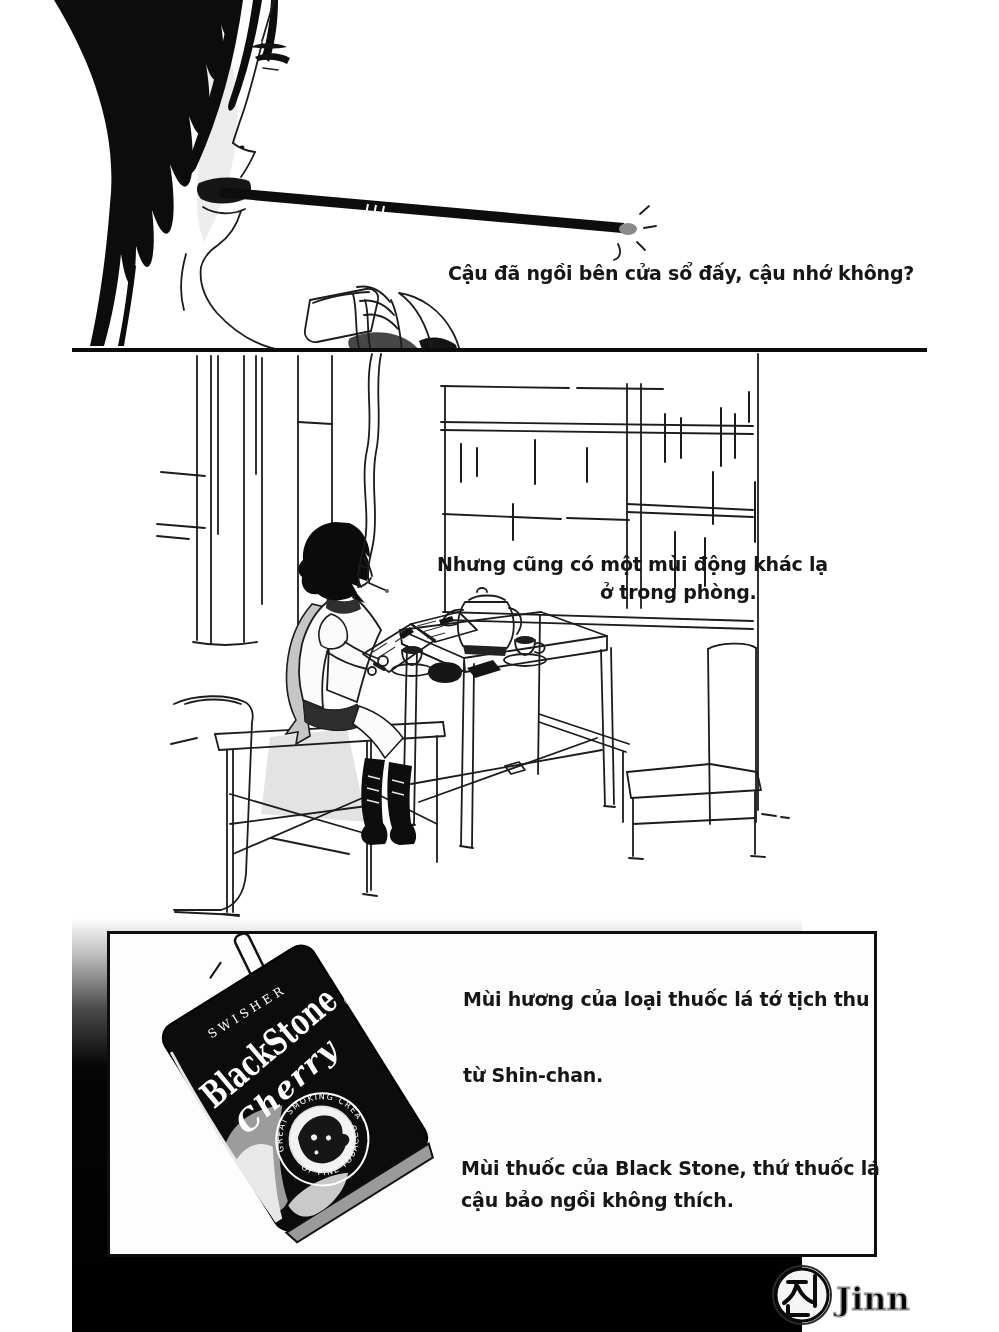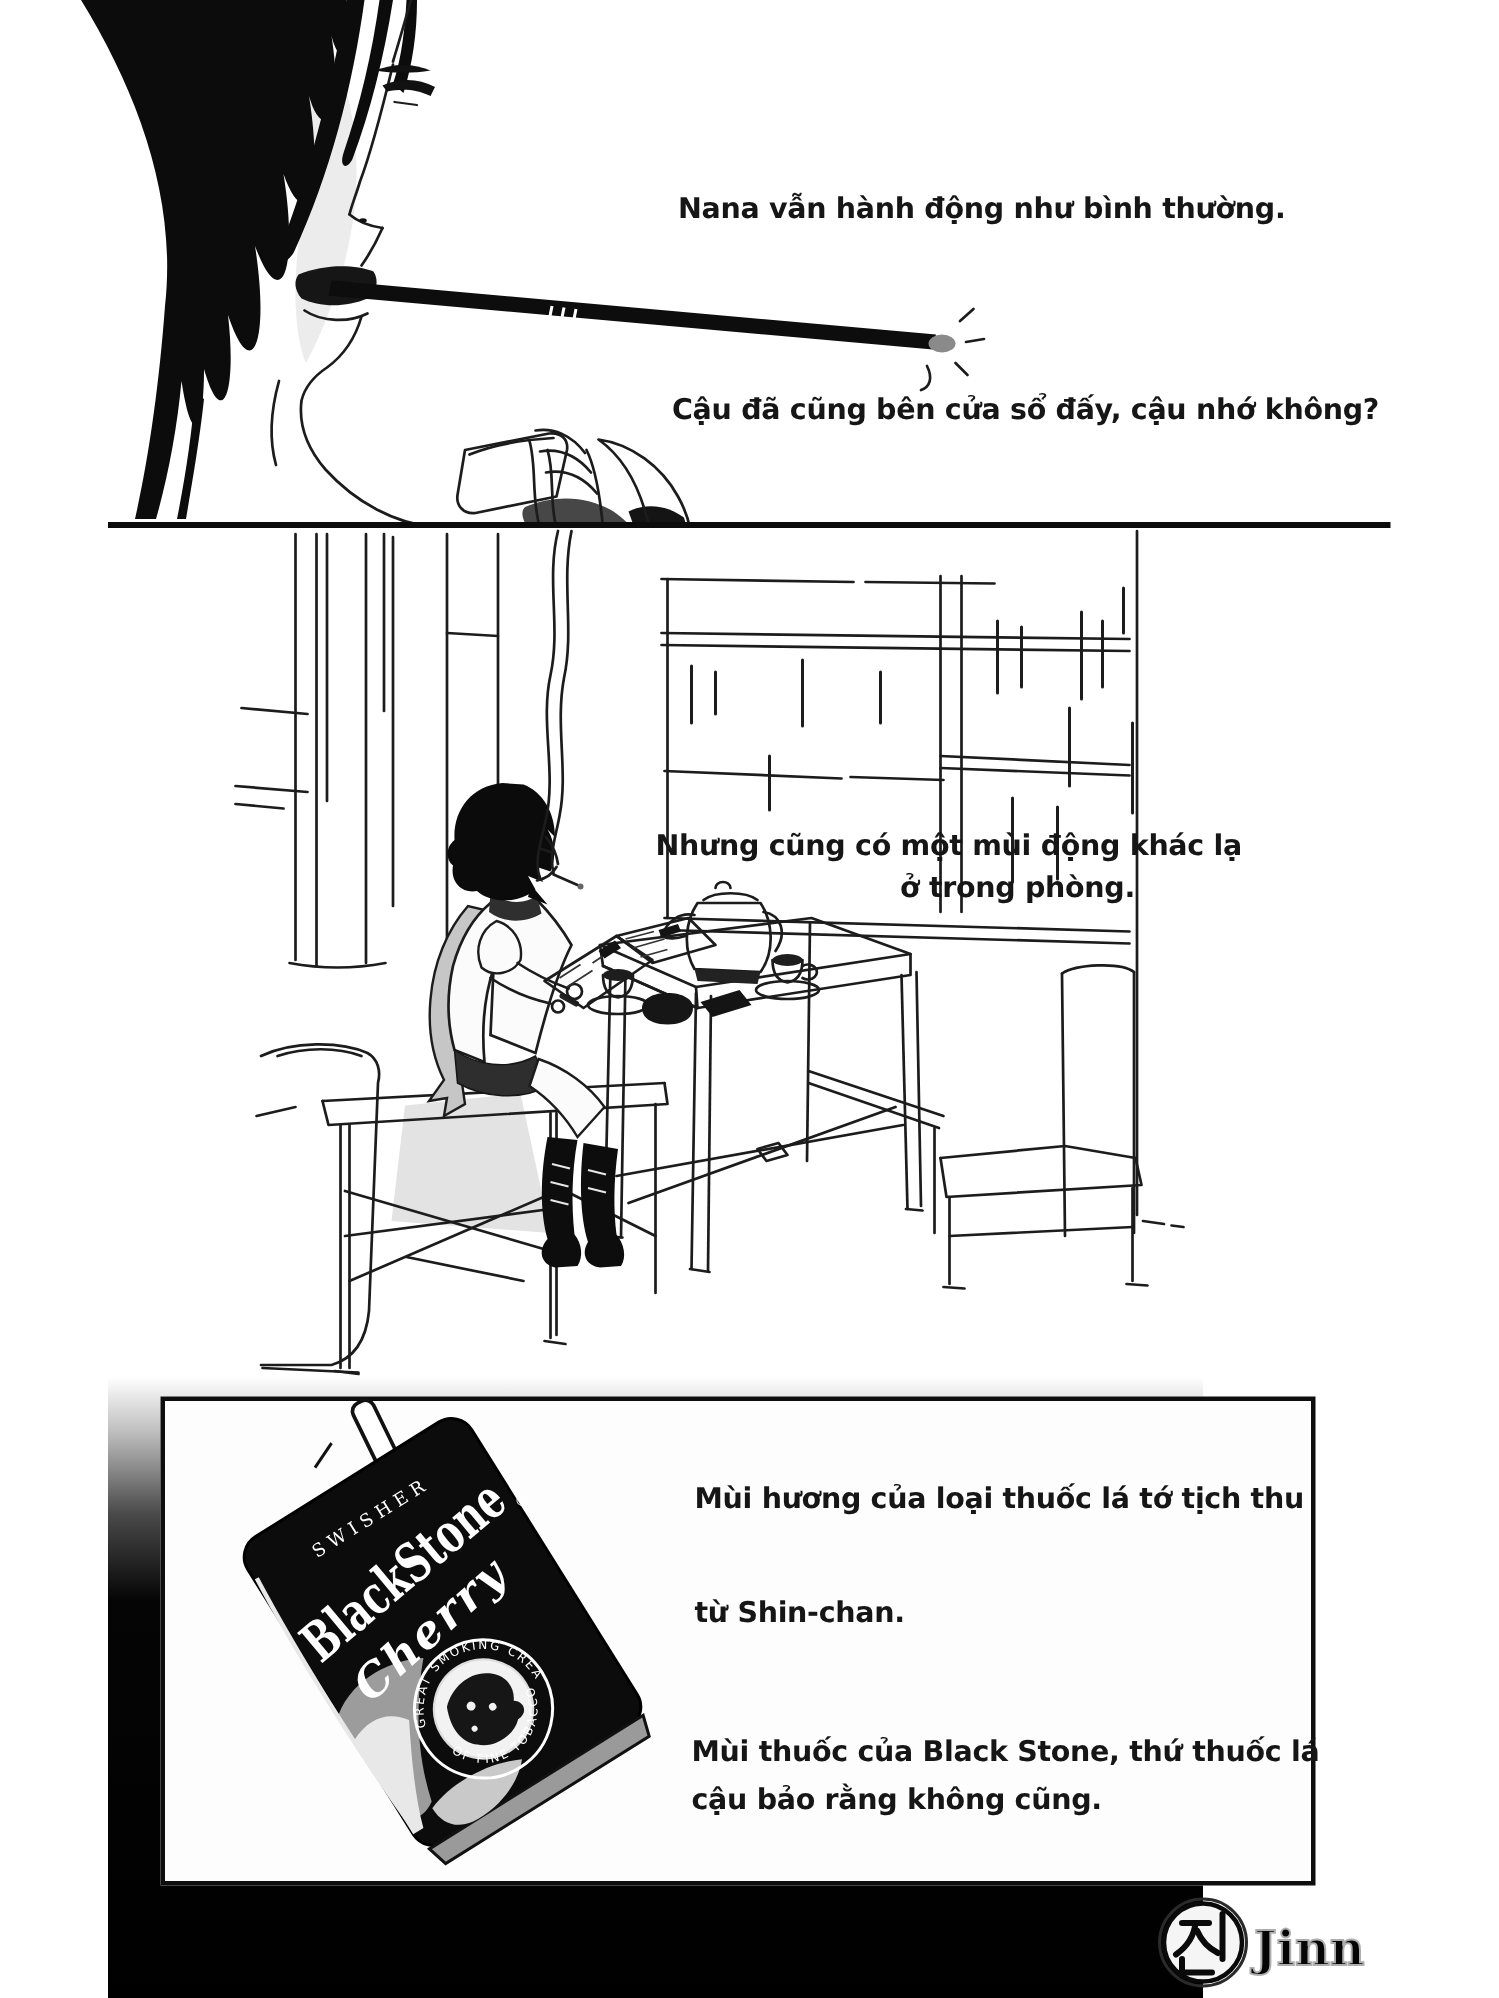--- a/index.html
+++ b/index.html
@@ -79,22 +79,21 @@
         <path d="M433,352 C427,325 416,305 399,293 C421,296 441,311 452,331 C457,340 459,347 460,352"></path>
       </g>
     </g>
 
     <g class="ink" stroke="#555" stroke-width="1.5">
       <path d="M360,352 C354,332 358,312 353,294"></path>
       <path d="M371,352 C366,334 370,316 365,300"></path>
     </g>
   </svg>
 
-  <div class="caption" style="left:452px;top:124px;">Nana vẫn hành động như bình thường.</div>
-  <div class="caption" style="left:448px;top:258px;">Cậu đã cũng bên cửa sổ đấy, cậu nhớ không?</div>
+  <div class="caption" style="left:448px;top:258px;">Cậu đã ngồi bên cửa sổ đấy, cậu nhớ không?</div>
 
   <div class="divider"></div>
 
   <svg style="left:65px;top:352px" width="870" height="575" viewBox="0 0 870 575">
 
     <g class="ink">
       <path d="M132,4 V288"></path>
         <path d="M146,4 V292"></path>
         <path d="M153,4 V182"></path>
       <path d="M179,4 V290"></path>
@@ -350,15 +349,15 @@
       </g>
 
       <path d="M-86,-96 C-90,-40 -90,40 -86,100" stroke="#e8e8e8" stroke-width="3" fill="none"></path>
     </g>
   </svg>
 
   <div class="caption" style="left:463px;top:984px;">Mùi hương của loại thuốc lá tớ tịch thu</div>
   <div class="caption" style="left:463px;top:1020px;margin-top:40px;">từ Shin-chan.</div>
 
   <div class="caption" style="left:461px;top:1153px;">Mùi thuốc của Black Stone, thứ thuốc lá</div>
-  <div class="caption" style="left:461px;top:1185px;">cậu bảo rằng không cũng.</div>
+  <div class="caption" style="left:461px;top:1185px;">cậu bảo ngồi không thích.</div>
 
 </div>
 
 </body></html>

